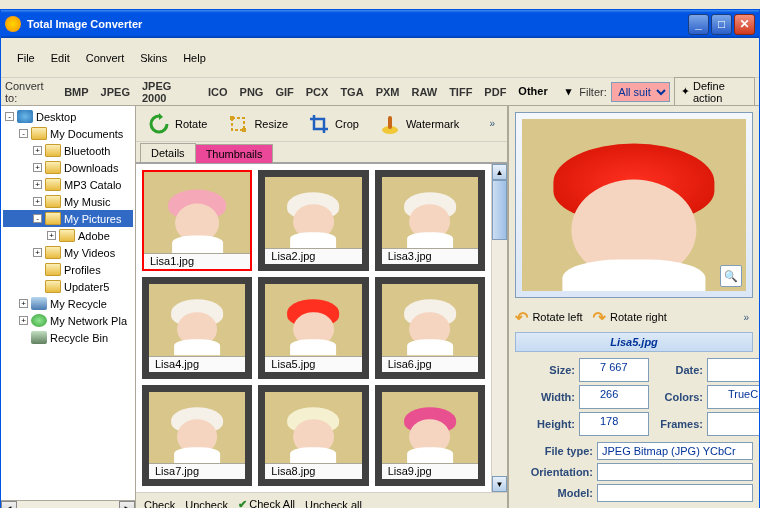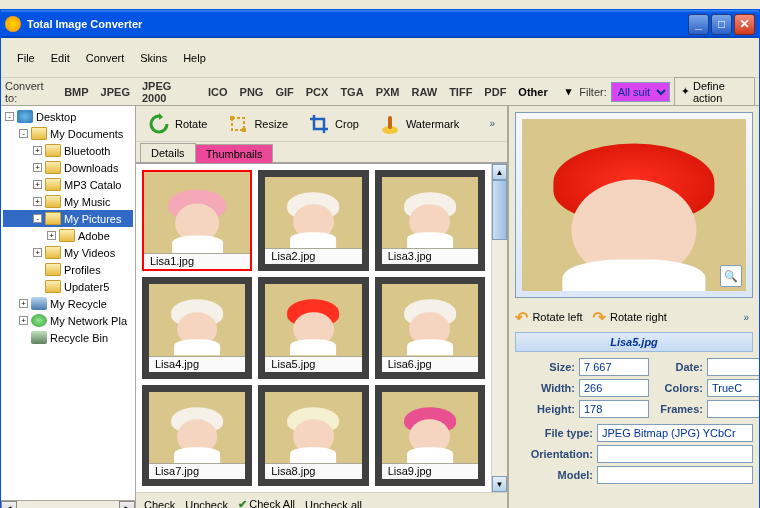--- a/index.html
+++ b/index.html
@@ -10,23 +10,23 @@
 .titlebar-text { flex: 1; }
 .win-btn { width: 21px; height: 21px; margin-left: 2px; border-radius: 3px; display: flex; align-items: center; justify-content: center; color: white; font-weight: bold; font-size: 12px; cursor: pointer; }
 .win-min { background: linear-gradient(#7ba7e8, #2b5fc9); border: 1px solid #1d3d7a; }
 .win-max { background: linear-gradient(#7ba7e8, #2b5fc9); border: 1px solid #1d3d7a; }
 .win-close { background: linear-gradient(#f48f7c, #d03a1f); border: 1px solid #8b2510; }
 .menubar { height: 40px; background: #ece9d8; display: flex; align-items: center; padding: 0 8px; border-bottom: 1px solid #d4d0c8; }
 .menu-item { padding: 2px 8px; cursor: pointer; }
 .toolbar1 { height: 28px; background: #ece9d8; display: flex; align-items: center; padding: 0 4px; border-bottom: 1px solid #aca899; gap: 4px; }
 .toolbar1 .label { color: #333; }
 .fmt-btn { font-weight: bold; color: #333; padding: 2px 4px; cursor: pointer; }
-.other-btn { font-weight: bold; display: flex; align-items: center; gap: 18px; padding: 2px 4px; cursor: pointer; }
+.other-btn { font-weight: bold; display: flex; gap: 18px; padding: 2px 4px; cursor: pointer; }
 .filter-sec { margin-left: auto; display: flex; align-items: center; gap: 4px; }
-.filter-select { border: 1px solid #7f9db9; background: #d946ef; padding: 1px 2px; height: 20px; color: #003399; }
+.filter-select { border: 1px solid #7f9db9; background: #fca5a5; padding: 1px 2px; height: 20px; color: #003399; text-align: right; }
 .define-btn { border: 1px solid #aca899; padding: 2px 6px; cursor: pointer; display: flex; align-items: center; gap: 3px; }
 .main-area { flex: 1; display: flex; overflow: hidden; }
 .sidebar { width: 135px; background: #fff; border-right: 1px solid #aca899; display: flex; flex-direction: column; }
 .tree { flex: 1; overflow: hidden; padding: 2px; }
 .tree-row { display: flex; align-items: center; height: 17px; cursor: pointer; white-space: nowrap; }
 .tree-row.selected { background: #316ac5; color: white; }
 .tree-indent { display: inline-block; }
 .tree-pm { width: 9px; height: 9px; border: 1px solid #919191; display: inline-flex; align-items: center; justify-content: center; font-size: 8px; line-height: 1; margin-right: 3px; background: white; color: black; }
 .tree-icon { width: 16px; height: 13px; margin-right: 3px; display: inline-block; }
 .folder-icon { background: linear-gradient(#fceeb5, #e8bb3f); border: 1px solid #c89c2d; border-radius: 1px; }
@@ -67,21 +67,21 @@
 .preview-img { width: 100%; height: 100%; background: #d9c68a; position: relative; overflow: hidden; }
 .preview-img .baby { width: 80%; height: 90%; }
 .preview-img .baby-hat { background: radial-gradient(#ff3020, #d01000); }
 .preview-zoom { position: absolute; right: 10px; bottom: 10px; width: 22px; height: 22px; background: #fff; border: 1px solid #7f9db9; border-radius: 2px; display: flex; align-items: center; justify-content: center; cursor: pointer; font-size: 12px; }
 .rotate-bar { height: 26px; display: flex; align-items: center; padding: 2px 6px; gap: 10px; }
 .rotate-btn { display: flex; align-items: center; gap: 4px; cursor: pointer; }
 .rotate-ico { color: #e8a030; font-size: 16px; font-weight: bold; }
 .filename-bar { margin: 2px 6px; background: linear-gradient(#dde9f7, #c6dbf2); border: 1px solid #9cb8d8; text-align: center; padding: 3px; font-weight: bold; font-style: italic; color: #003399; }
 .props { margin: 4px 6px; display: grid; grid-template-columns: 60px 70px 50px 60px; gap: 3px 4px; align-items: center; }
 .props .plabel { text-align: right; font-weight: bold; color: #2b4a7a; }
-.props .pval { border: 1px solid #7f9db9; background: #fff; padding: 2px 4px; color: #003399; height: 18px; overflow: hidden; white-space: nowrap; }
+.props .pval { border: 1px solid #7f9db9; background: #fff; padding: 2px 20px; color: #003399; height: 24px; overflow: hidden; white-space: nowrap; }
 .props-wide { margin: 2px 6px; display: grid; grid-template-columns: 78px 1fr; gap: 3px 4px; align-items: center; }
 .props-wide .plabel { text-align: right; font-weight: bold; color: #2b4a7a; }
 .props-wide .pval { border: 1px solid #7f9db9; background: #fff; padding: 2px 4px; color: #003399; height: 18px; overflow: hidden; white-space: nowrap; }
 </style>
 </head>
 <body>
 
 <div class="window">
 
   <div class="titlebar">

